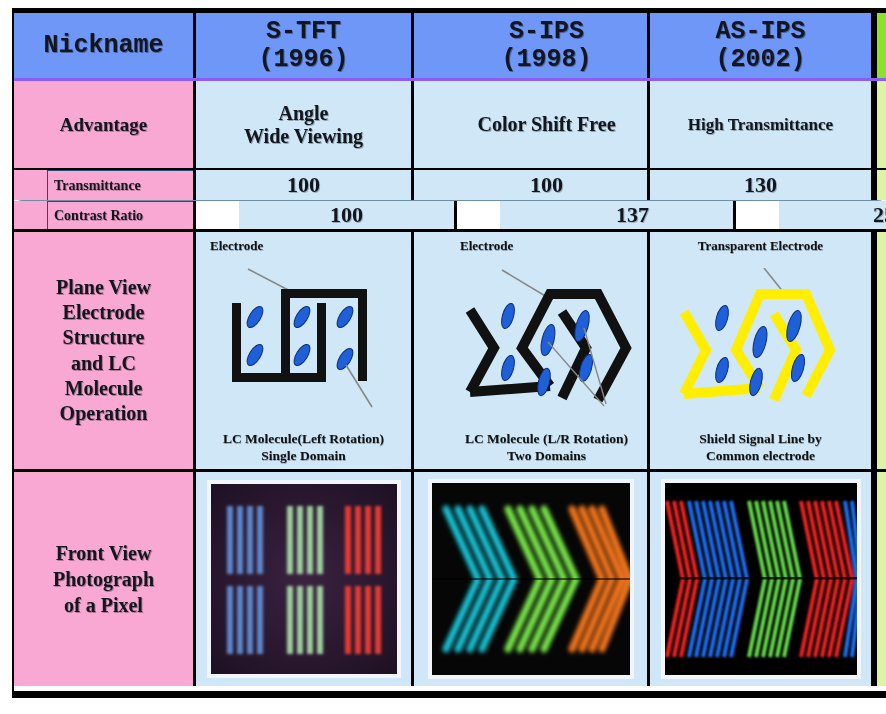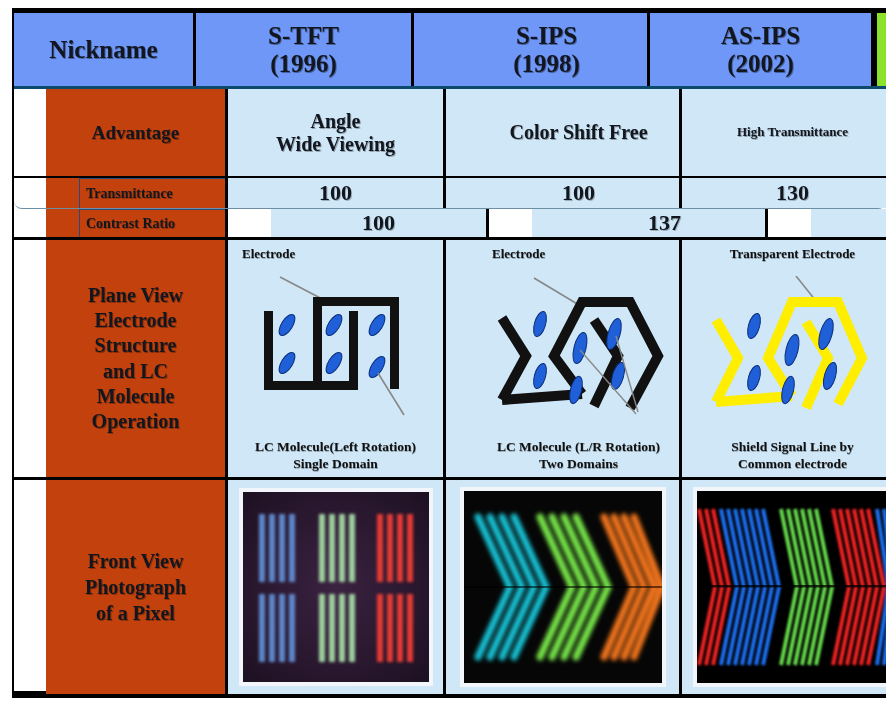--- a/index.html
+++ b/index.html
@@ -47,47 +47,47 @@
 
   
   .c1 { width: 182px; flex: 0 0 182px; }
   .c2 { width: 218px; flex: 0 0 218px; }
   .c3 { width: 236px; flex: 0 0 236px; padding-left: 32px; }
   .c4 { width: 224px; flex: 0 0 224px; }
   .c5 { width: 14px;  flex: 0 0 14px; border-right: none; }
 
   
   .hdr-blue  { background: #6f97f7; }
-  .lbl-blue  { background: #c2410c; margin-left: 32px; }
+  .lbl-blue  { background: #f9a8d4; }
   .body-lt   { background: #cfe7f7; }
   .hdr-green { background: #8ce22a; }
   .body-grn  { background: #ddf3a6; }
 
   
-  #row-header { height: 76px; border-bottom: 3px solid #0c4a6e; }
+  #row-header { height: 68px; border-bottom: 3px solid #8b5cf6; font-family: Liberation Mono, monospace; }
   #row-header .cell {
     font-weight: bold;
     font-size: 25px;
     color: #12161f;
     line-height: 1.12;
     text-shadow: 1px 1px 0 rgba(0,0,0,0.35);
   }
   .two-line { display: block; }
 
   
   #row-advantage { height: 89px; border-bottom: 2px solid #000; }
   #row-advantage .cell {
     font-weight: bold;
     font-size: 20px;
     color: #12161f;
     line-height: 1.15;
     text-shadow: 1px 1px 0 rgba(0,0,0,0.3);
   }
   #row-advantage .c1 { font-size: 19px; }
-  #row-advantage .c4 { font-size: 13px; }
+  #row-advantage .c4 { font-size: 17px; }
 
   
   .row-metric { height: 31px; }
   #row-transmittance { border-bottom: 1px solid #6d8fa6; border-radius: 8px; }
   #row-contrast { border-bottom: 3px solid #000; gap: 43px; }
   .row-metric .cell {
     font-weight: bold;
     font-size: 22px;
     color: #12161f;
     text-shadow: 1px 1px 0 rgba(0,0,0,0.25);

